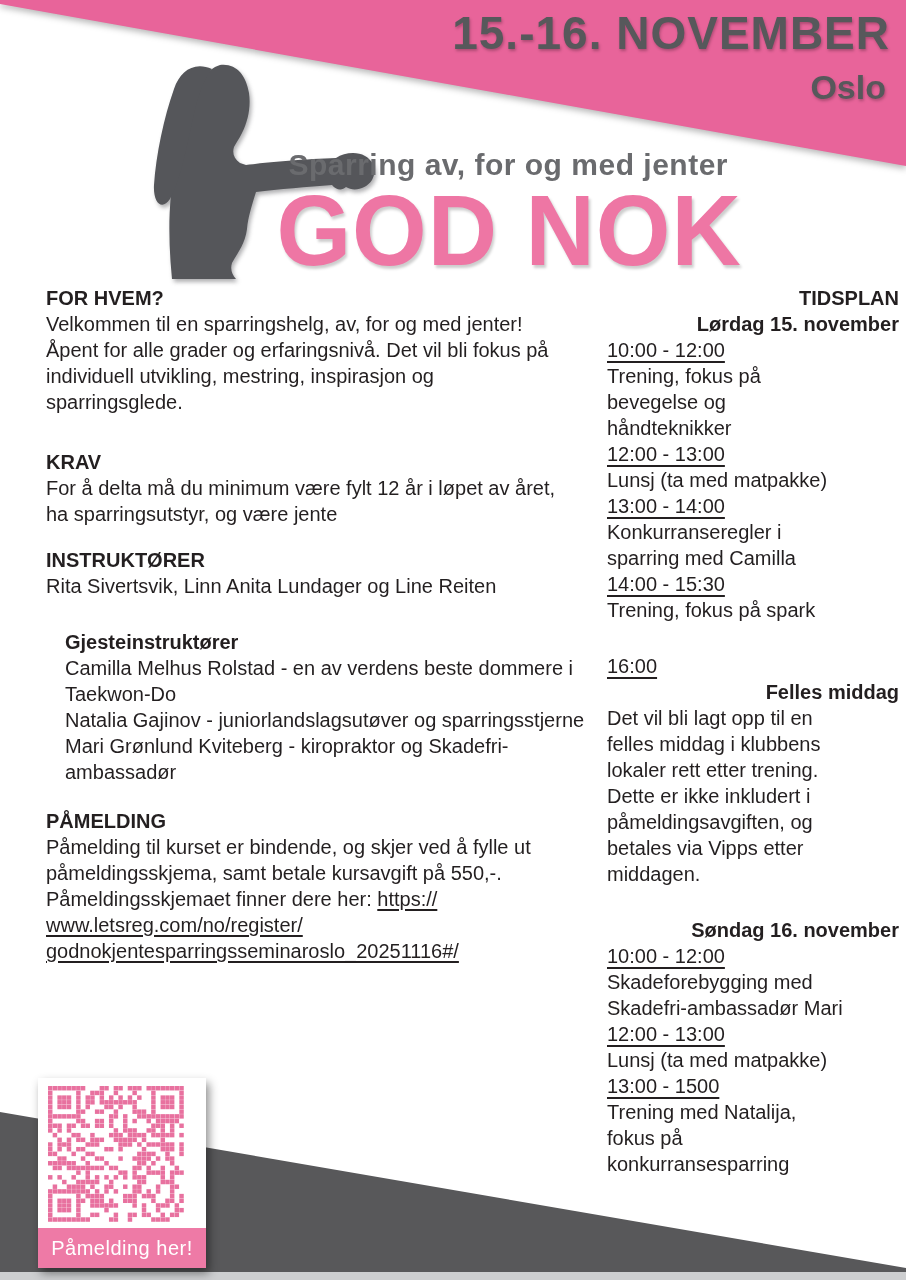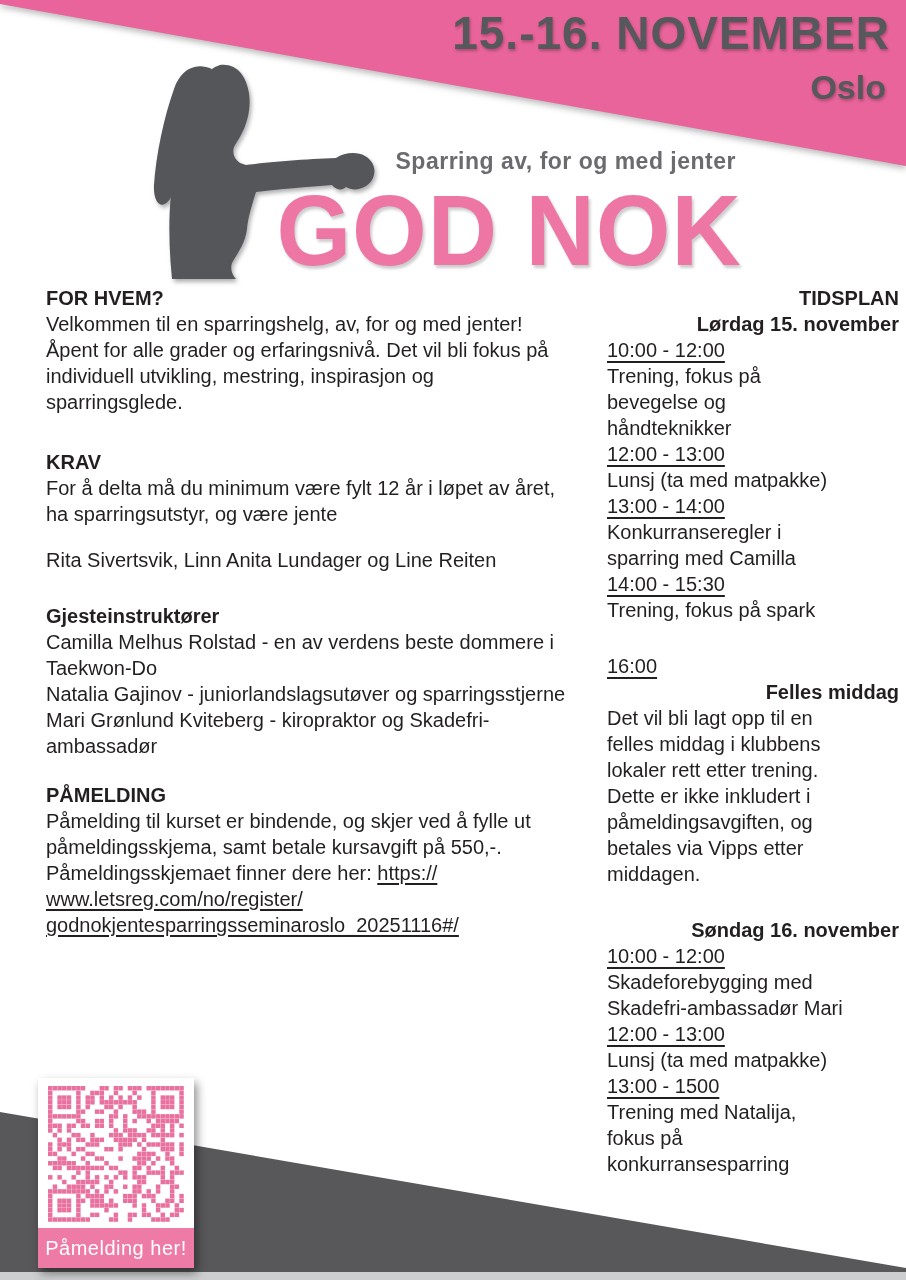--- a/index.html
+++ b/index.html
@@ -4,43 +4,43 @@
 <style>
   html,body{margin:0;padding:0;}
   body{width:906px;height:1280px;position:relative;background:#ffffff;overflow:hidden;
        font-family:"Liberation Sans","DejaVu Sans",sans-serif;color:#231f20;}
   #bg-shapes{position:absolute;left:0;top:0;z-index:0;}
   .hdr-text{position:absolute;z-index:2;text-align:right;white-space:nowrap;}
   .dates{right:16px;top:6px;font-size:46px;font-weight:bold;color:#57585b;letter-spacing:1px;
          text-shadow:1px 2px 3px rgba(0,0,0,.25);}
   .city{right:20px;top:68px;font-size:34px;font-weight:bold;color:#57585b;
         text-shadow:1px 2px 3px rgba(0,0,0,.25);}
-  .tagline{right:170px;top:148px;font-size:23px;font-weight:bold;color:#6a6b6e;letter-spacing:.5px;}
+  .tagline{right:178px;top:148px;font-size:30px;font-weight:bold;color:#6a6b6e;letter-spacing:.5px;}
   .logo{right:164px;top:188px;font-size:100px;line-height:84px;font-weight:bold;color:#ee76a4;
         letter-spacing:1px;text-shadow:2px 3px 3px rgba(0,0,0,.2);transform:scaleX(.96);transform-origin:right;}
   #silhouette{position:absolute;left:128px;top:58px;z-index:1;
         filter:drop-shadow(2px 3px 2px rgba(80,80,85,.45));}
   
   .col{position:absolute;z-index:2;font-size:20px;line-height:26px;white-space:nowrap;}
   #left-col{left:46px;top:285px;width:545px;}
   #right-col{left:607px;top:285px;width:292px;}
   .section .heading{font-weight:bold;}
   .section{margin-bottom:34px;}
   .section:nth-child(2){margin-bottom:20px;}
   .section:nth-child(3){margin-bottom:30px;}
-  .section:nth-child(4){margin-bottom:23px;}
+  .section:nth-child(4){margin-bottom:23px;margin-left:19px;}
   .section:nth-child(5){margin-bottom:24px;}
   .section:nth-child(6){margin-bottom:7px;}
   .line{height:26px;}
   .link{color:#231f20;text-decoration:underline;text-underline-offset:3px;cursor:pointer;}
   .title,.bold{font-weight:bold;text-align:right;}
   .time{text-decoration:underline;text-underline-offset:4px;}
   .gap{height:30px;}
   
-  #qr-card{position:absolute;left:38px;top:1078px;width:156px;height:190px;z-index:3;
+  #qr-card{position:absolute;left:38px;top:1078px;width:168px;height:190px;z-index:3;
            background:#ffffff;box-shadow:3px 5px 9px rgba(0,0,0,.45);}
   #qr-wrap{position:absolute;left:10px;top:8px;width:136px;height:136px;}
   #qr-wrap svg{fill:#e8719f;}
   #qr-button{position:absolute;left:0;bottom:0;width:100%;height:40px;background:#ee7aa6;
              display:flex;align-items:center;justify-content:center;color:#ffffff;font-size:20px;
              letter-spacing:.5px;cursor:pointer;}
 </style>
 </head>
 <body>
 
@@ -75,20 +75,21 @@
       <div class="line"><span>Åpent for alle grader og erfaringsnivå. Det vil bli fokus på</span></div>
       <div class="line"><span>individuell utvikling, mestring, inspirasjon og</span></div>
       <div class="line"><span>sparringsglede.</span></div>
     </div>
     <div class="section">
       <div class="heading line">KRAV</div>
       <div class="line"><span>For å delta må du minimum være fylt 12 år i løpet av året,</span></div>
       <div class="line"><span>ha sparringsutstyr, og være jente</span></div>
     </div>
     <div class="section">
+      <div class="heading line">INSTRUKTØRER</div>
       <div class="line"><span>Rita Sivertsvik, Linn Anita Lundager og Line Reiten</span></div>
     </div>
     <div class="section">
       <div class="heading line">Gjesteinstruktører</div>
       <div class="line"><span>Camilla Melhus Rolstad - en av verdens beste dommere i</span></div>
       <div class="line"><span>Taekwon-Do</span></div>
       <div class="line"><span>Natalia Gajinov - juniorlandslagsutøver og sparringsstjerne</span></div>
       <div class="line"><span>Mari Grønlund Kviteberg - kiropraktor og Skadefri-</span></div>
       <div class="line"><span>ambassadør</span></div>
     </div>

